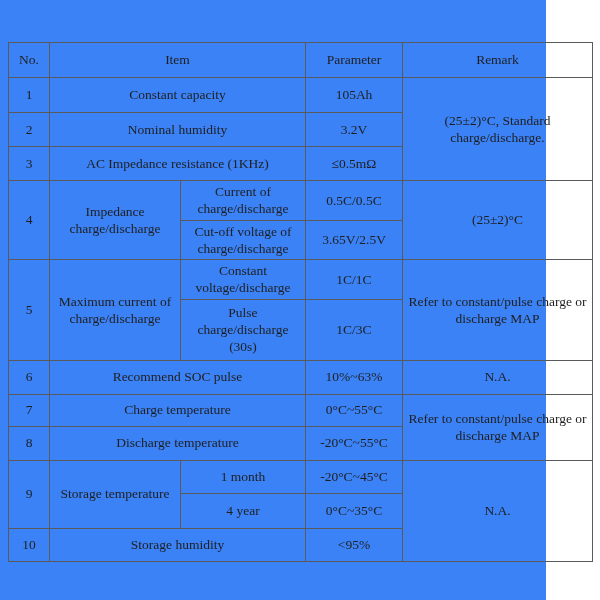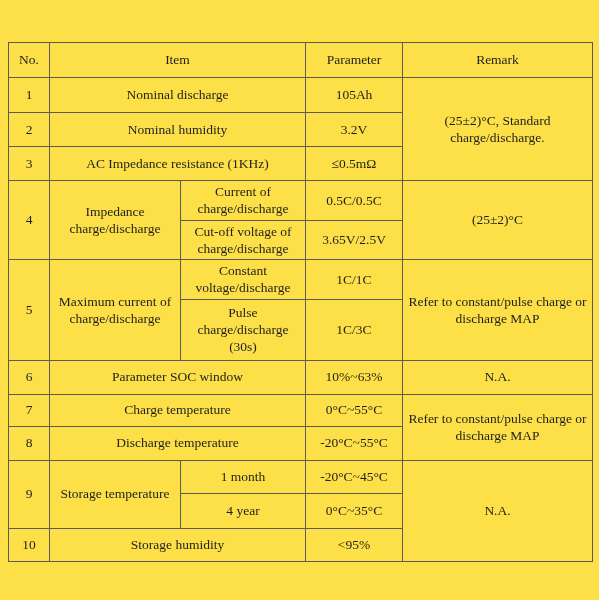--- a/index.html
+++ b/index.html
@@ -6,23 +6,23 @@
     margin: 0;
     padding: 0;
     width: 600px;
     height: 600px;
     background: #ffffff;
     font-family: "Liberation Serif", "DejaVu Serif", serif;
     color: #1f1f1f;
   }
   .page {
     position: relative;
-    width: 599px;
+    width: 546px;
     height: 600px;
-    background: #fde047;
+    background: #3b82f6;
   }
   table.spec-table {
     position: absolute;
     left: 8px;
     top: 42px;
     width: 584px;
     border-collapse: collapse;
     table-layout: fixed;
   }
   table.spec-table td {
@@ -67,21 +67,21 @@
     <tbody>
         <tr class="rh-header">
       <td>No.</td>
       <td colspan="2">Item</td>
       <td>Parameter</td>
       <td>Remark</td>
     </tr>
 
     <tr class="rh-1">
       <td>1</td>
-      <td colspan="2">Nominal discharge</td>
+      <td colspan="2">Constant capacity</td>
       <td>105Ah</td>
       <td rowspan="3">(25±2)°C, Standard charge/discharge.</td>
     </tr>
 
     <tr class="rh-2">
       <td>2</td>
       <td colspan="2">Nominal humidity</td>
       <td>3.2V</td>
     </tr>
 
@@ -112,21 +112,21 @@
       <td rowspan="2">Refer to constant/pulse charge or discharge MAP</td>
     </tr>
 
     <tr class="rh-5b">
       <td>Pulse charge/discharge (30s)</td>
       <td>1C/3C</td>
     </tr>
 
     <tr class="rh-6">
       <td>6</td>
-      <td colspan="2">Parameter SOC window</td>
+      <td colspan="2">Recommend SOC pulse</td>
       <td>10%~63%</td>
       <td>N.A.</td>
     </tr>
 
     <tr class="rh-7">
       <td>7</td>
       <td colspan="2">Charge temperature</td>
       <td>0°C~55°C</td>
       <td rowspan="2">Refer to constant/pulse charge or discharge MAP</td>
     </tr>

